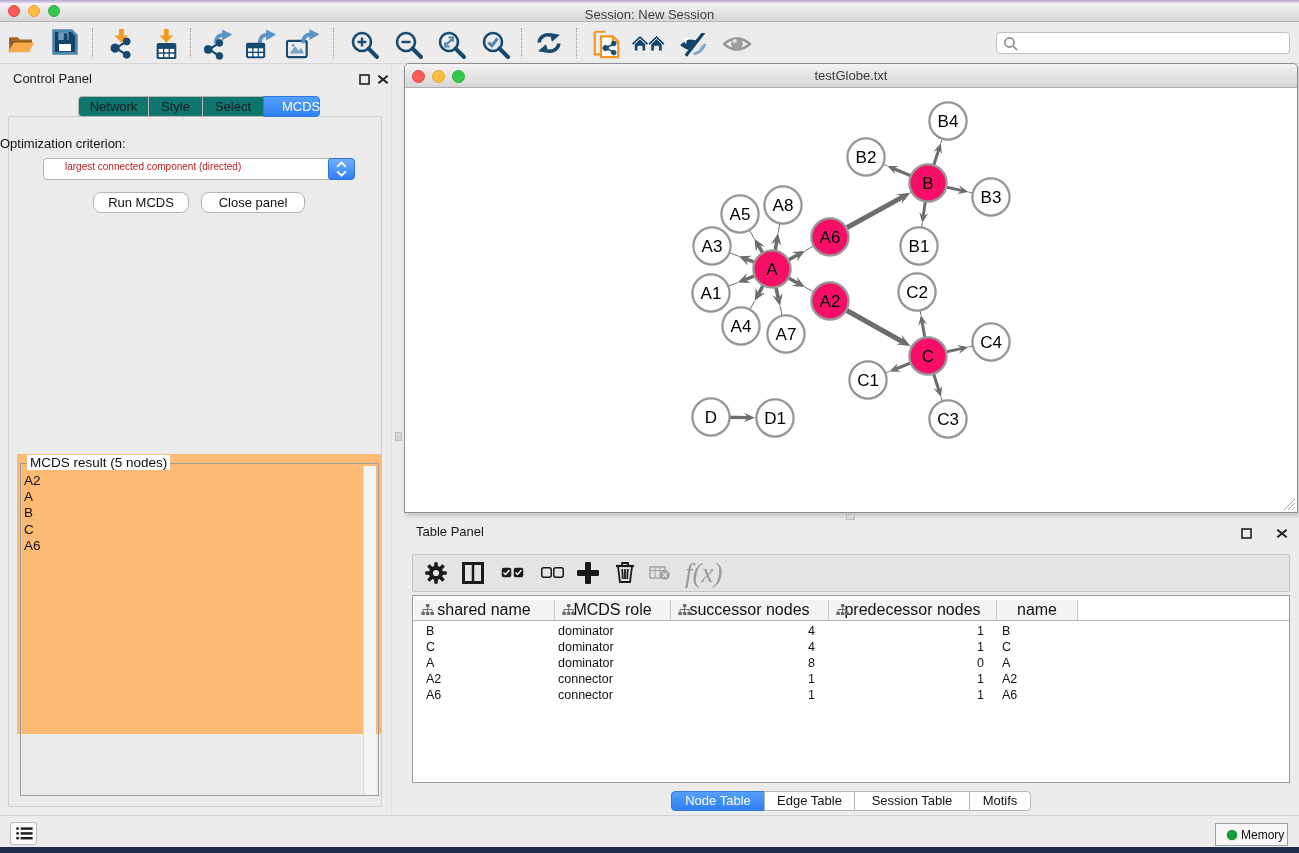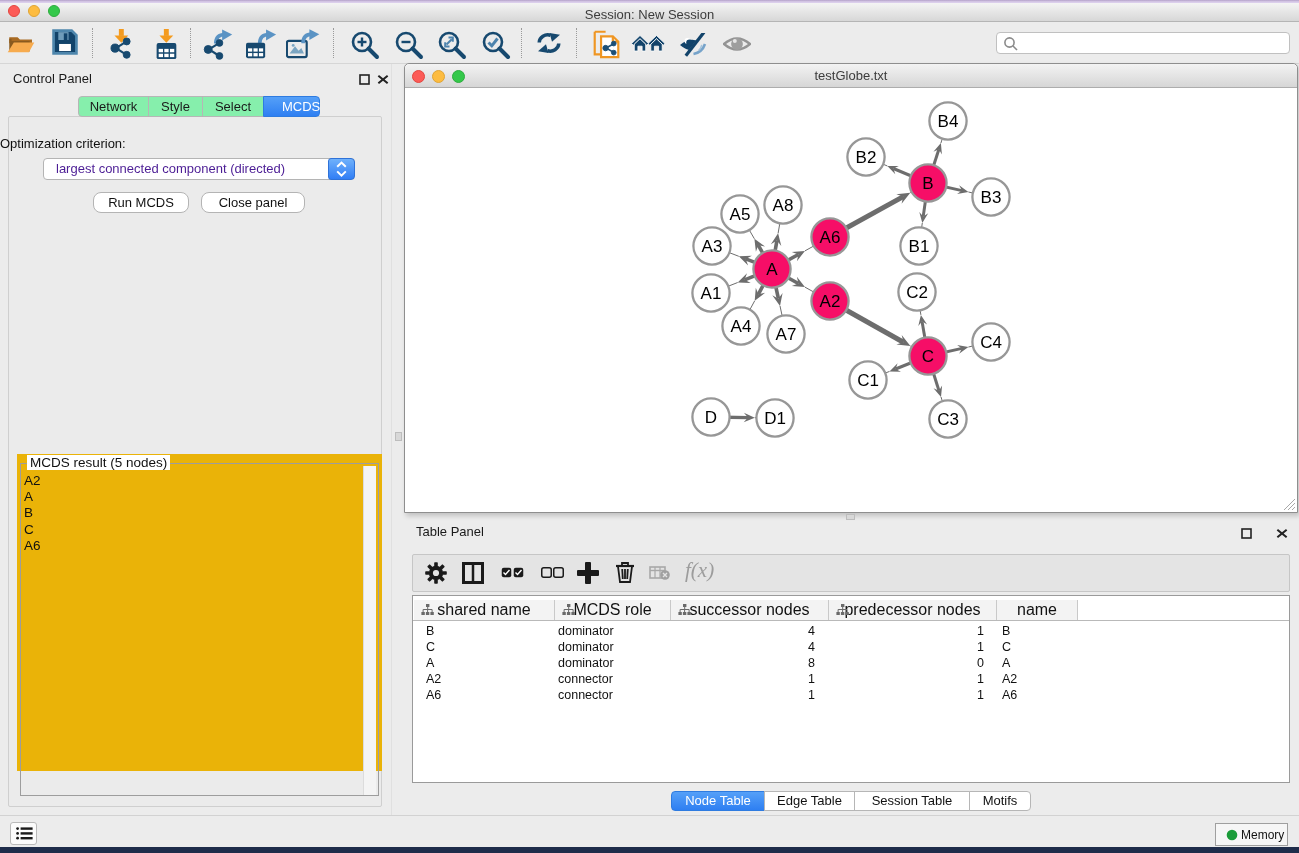--- a/index.html
+++ b/index.html
@@ -17,32 +17,32 @@
 #toolbar { left:0; top:22px; width:1299px; height:42px; background:#ececec; border-bottom:1px solid #d6d6d6; }
 .sep { position:absolute; top:6px; height:30px; border-left:1px dotted #9a9a9a; }
 .ticon { position:absolute; top:3px; }
 #searchbox { position:absolute; left:996px; top:10px; width:294px; height:22px; background:#fff;
   border:1px solid #c0c0c0; border-radius:4px; }
 
 #cp-title { left:13px; top:71px; font-size:13px; color:#1a1a1a; }
 #cp-float { left:359px; top:71px; }
 #cp-close { left:377px; top:71px; }
 #tabs { left:78px; top:96px; height:21px; }
-.tab { position:absolute; top:0; height:21px; background:#86efac; border:1px solid #b6b6b6;
+.tab { position:absolute; top:0; height:21px; background:#0f766e; border:1px solid #b6b6b6;
   font-size:13px; color:#1a1a1a; text-align:center; line-height:19px; }
 #tab-content { left:8px; top:116px; width:374px; height:691px; background:#ebebeb; border:1px solid #cfcfcf; border-radius:2px; }
 #opt-label { left:0; top:136px; width:398px; text-align:left; font-size:13px; color:#111; }
 #dropdown { left:43px; top:158px; width:312px; height:22px; background:#fff; border:1px solid #b4b4b4; border-radius:4px; }
-#dd-text { position:absolute; left:12px; top:2px; font-size:13px; color:#4c1d95; }
+#dd-text { position:absolute; left:21px; top:2px; font-size:10px; color:#b91c1c; }
 #dd-btn { position:absolute; right:-1px; top:-1px; width:27px; height:22px; border-radius:3px 4px 4px 3px;
   background:linear-gradient(#6fb1fb,#317ef5); border:1px solid #2f72d8; }
 .btn { position:absolute; height:21px; background:#fff; border:1px solid #b4b4b4; border-radius:8px;
   font-size:13px; color:#111; text-align:center; line-height:19px; }
 
-#mcds-panel { left:17px; top:454px; width:365px; height:317px; background:#eab308; }
+#mcds-panel { left:17px; top:454px; width:365px; height:280px; background:#fdba74; }
 #mcds-field { position:absolute; left:3px; top:9px; width:359px; height:333px; border:1px solid #9d9d9d; }
 #mcds-legend { position:absolute; left:6px; top:-9px; background:#fff; padding:0 3px; font-size:13.5px; color:#111; }
 #mcds-list { position:absolute; left:1px; top:9px; width:341px; font-size:13.5px; color:#111; line-height:16.2px; padding-left:2px; }
 #mcds-scroll { position:absolute; right:2px; top:2px; width:13px; height:329px; background:#f4f4f4; border-left:1px solid #dcdcdc; }
 
 #statusline { left:0; top:815px; width:1299px; border-top:1px solid #d2d2d2; }
 #listbtn { left:10px; top:822px; width:27px; height:23px; background:#fbfbfb; border:1px solid #b9b9b9; border-radius:3px; }
 #membtn { left:1215px; top:823px; width:73px; height:23px; background:#f6f6f6; border:1px solid #9f9f9f;
   font-size:12px; color:#111; }
 #wallpaper-bot { left:0; top:847px; width:1299px; height:6px; background:#1e2c4a; }
@@ -465,21 +465,21 @@
     <svg style="position:absolute;left:236px;top:9px;" width="22" height="18" viewBox="0 0 22 18">
       <g>
         <rect x="1" y="3" width="15" height="11" fill="none" stroke="#a8a8a8" stroke-width="1.6"></rect>
         <line x1="1" y1="6.5" x2="16" y2="6.5" stroke="#a8a8a8" stroke-width="1.4"></line>
         <line x1="6" y1="3" x2="6" y2="14" stroke="#a8a8a8" stroke-width="1.2"></line>
         <line x1="11" y1="3" x2="11" y2="14" stroke="#a8a8a8" stroke-width="1.2"></line>
         <circle cx="16" cy="11" r="4.8" fill="#a0a0a0"></circle>
         <path d="M14 9 L18 13 M18 9 L14 13" stroke="#e4e4e4" stroke-width="1.4"></path>
       </g>
     </svg>
-    <div style="position:absolute;left:272px;top:3px;font-family:'Liberation Serif',serif;font-style:italic;font-size:21px;color:#9c9c9c;">f(x)</div>
+    <div style="position:absolute;left:272px;top:3px;font-family:'Liberation Serif',serif;font-style:italic;font-size:27px;color:#9c9c9c;">f(x)</div>
   </div>
 <div class="abs" id="tp-table">
   <div class="th" style="left:1px; width:141px;"><svg width="13" height="12" viewBox="0 0 13 12" style="position:absolute;left:7px;top:4px;">
         <g fill="#6a6a6a">
           <rect x="5" y="0" width="3.4" height="3"></rect>
           <rect x="0.4" y="8" width="3.4" height="3"></rect>
           <rect x="4.9" y="8" width="3.4" height="3"></rect>
           <rect x="9.4" y="8" width="3.4" height="3"></rect>
         </g>
         <g stroke="#6a6a6a" stroke-width="1">

